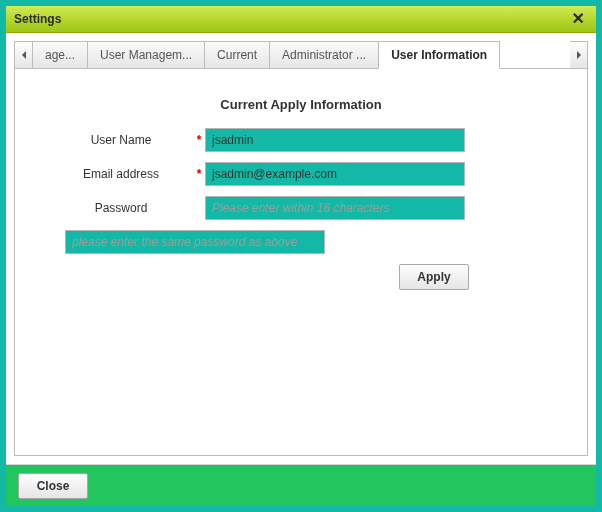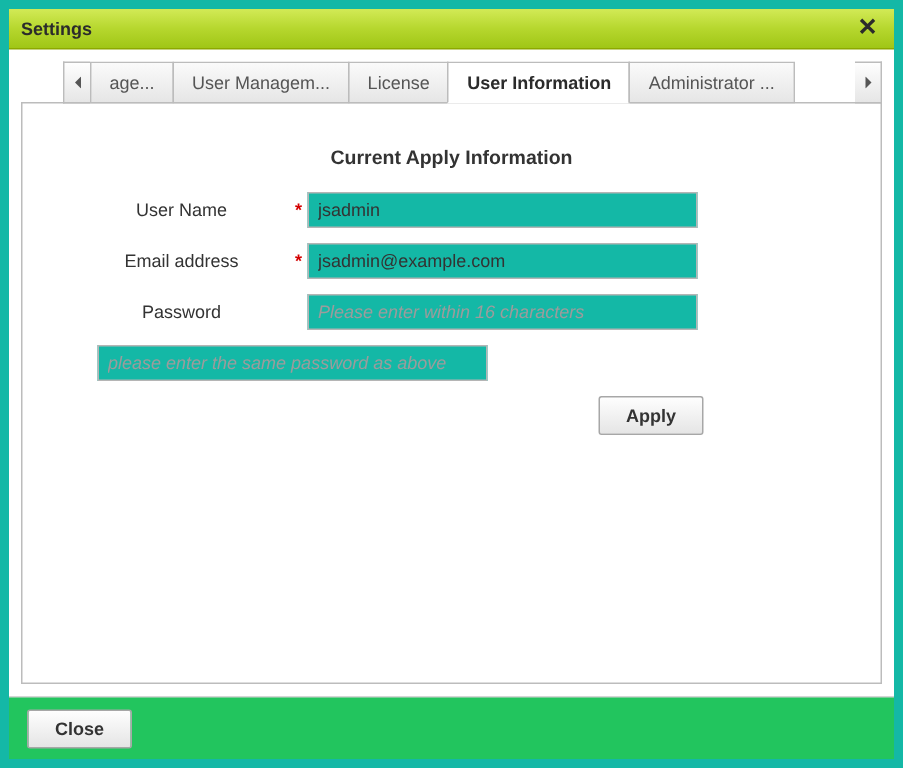--- a/index.html
+++ b/index.html
@@ -50,21 +50,20 @@
     flex-direction: column;
     min-height: 0;
   }
   .tabbar {
     display: flex;
     align-items: stretch;
     height: 28px;
     position: relative;
     z-index: 2;
     margin-bottom: -1px;
-    margin-left: 28px;
   }
   .tab-scroll {
     width: 18px;
     border: 1px solid #bcbcbc;
     background: linear-gradient(to bottom,#fefefe,#e6e6e6);
     display: flex;
     align-items: center;
     justify-content: center;
     cursor: pointer;
     color:#555;
@@ -195,27 +194,27 @@
           </svg>
       </div>
       <div class="tabs">
         <div class="tab">
             <span>age...</span>
           </div>
         <div class="tab">
             <span>User Managem...</span>
           </div>
         <div class="tab">
-            <span>License</span>
+            <span>Current</span>
+          </div>
+        <div class="tab">
+            <span>Administrator ...</span>
           </div>
         <div class="tab active">
             <span>User Information</span>
-          </div>
-        <div class="tab">
-            <span>Administrator ...</span>
           </div>
       </div>
       <div class="tab-scroll right">
         <svg width="6" height="8" viewBox="0 0 6 8">
             <path d="M1 0 L5 4 L1 8 Z" fill="#555"></path>
           </svg>
       </div>
     </div>
 
     <div class="panel">

